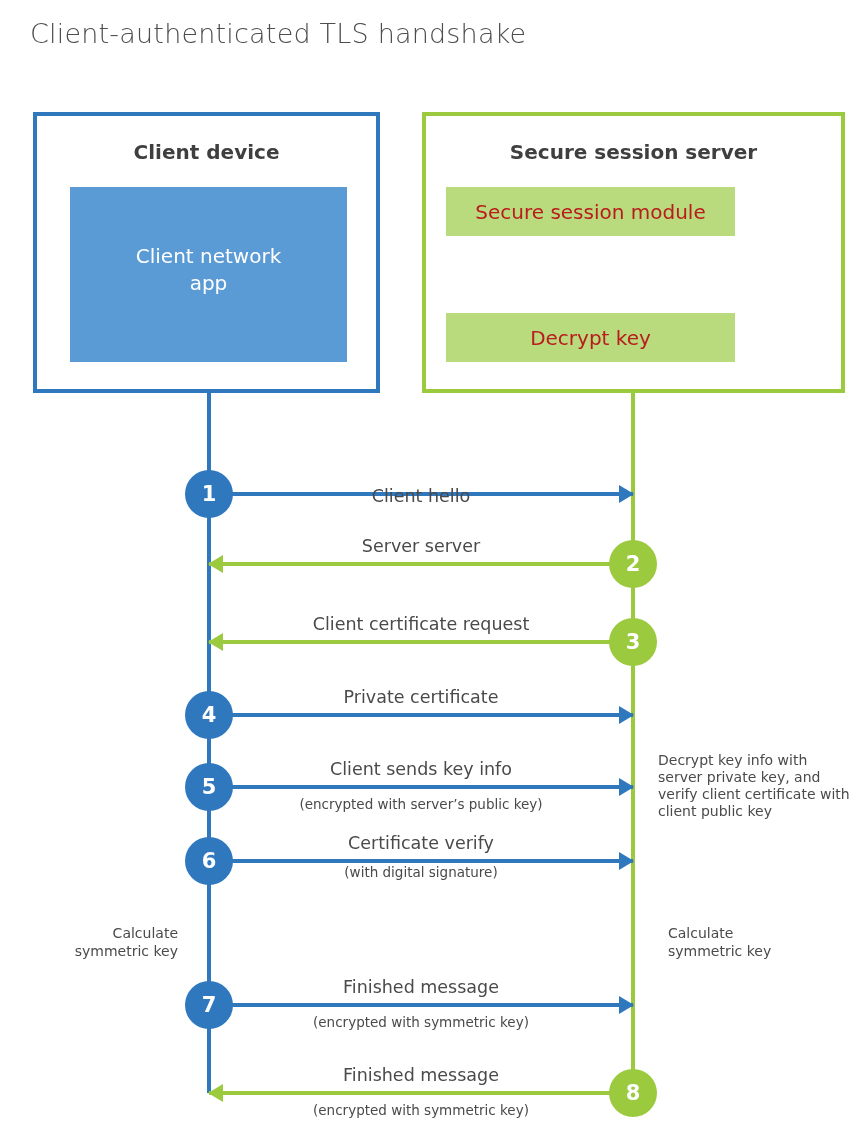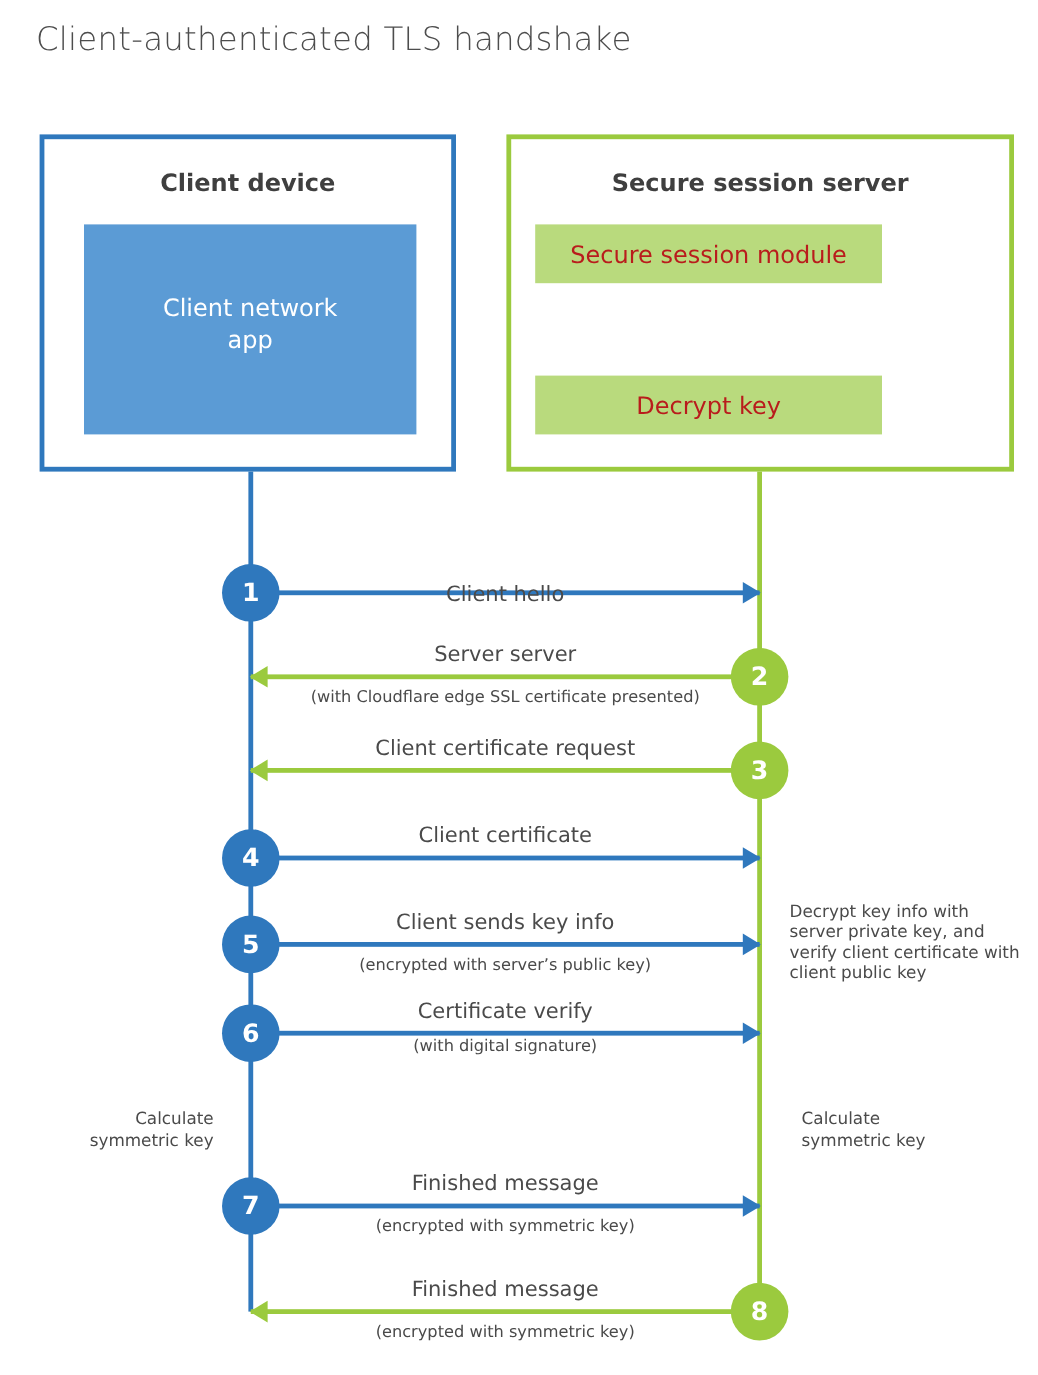--- a/index.html
+++ b/index.html
@@ -82,33 +82,32 @@
       <span>1</span>
     </div>
   <div class="arrow blue right" style="top:492px;"></div>
   <div class="msg-label" style="top:484px;">Client hello</div>
 
   <div class="circle green" style="left:609px;top:540px;">
       <span>2</span>
     </div>
   <div class="arrow green left" style="top:562px;"></div>
   <div class="msg-label" style="top:534px;">Server server</div>
-  <div class="msg-sub" style="top:572px;">(with Cloudflare edge SSL certificate presented)</div>
 
   <div class="circle green" style="left:609px;top:618px;">
       <span>3</span>
     </div>
   <div class="arrow green left" style="top:640px;"></div>
   <div class="msg-label" style="top:612px;">Client certificate request</div>
 
   <div class="circle blue" style="left:185px;top:691px;">
       <span>4</span>
     </div>
   <div class="arrow blue right" style="top:713px;"></div>
-  <div class="msg-label" style="top:685px;">Client certificate</div>
+  <div class="msg-label" style="top:685px;">Private certificate</div>
 
   <div class="circle blue" style="left:185px;top:763px;">
       <span>5</span>
     </div>
   <div class="arrow blue right" style="top:785px;"></div>
   <div class="msg-label" style="top:757px;">Client sends key info</div>
   <div class="msg-sub" style="top:795px;">(encrypted with server’s public key)</div>
 
   <div class="circle blue" style="left:185px;top:837px;">
       <span>6</span>

